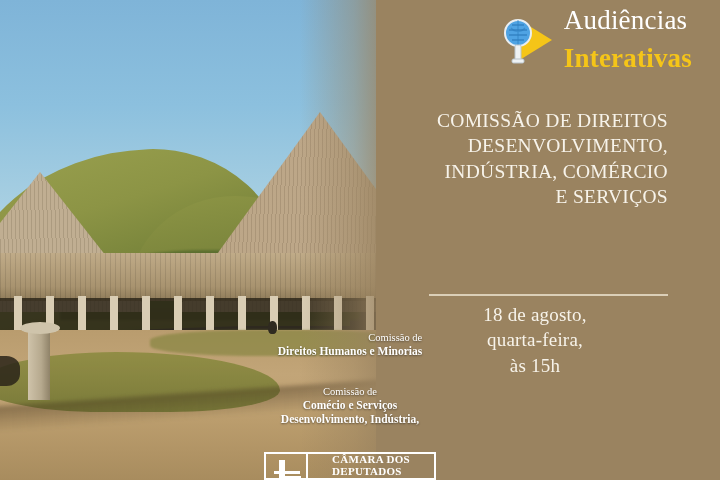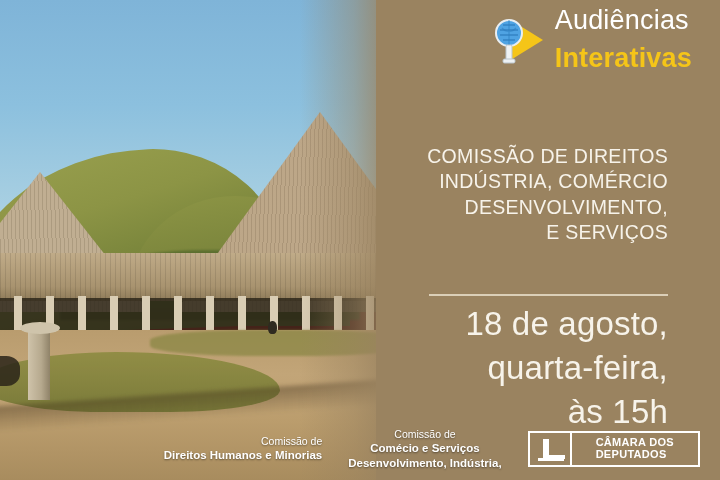--- a/index.html
+++ b/index.html
@@ -1,19 +1,19 @@
 <!DOCTYPE html>
 <html><head>
 <meta charset="utf-8">
 <style>
   html,body{margin:0;padding:0;background:#000;}
   #stage{
     position:relative;width:720px;height:480px;overflow:hidden;
-    background:#b91c1c;
-    font-family:Liberation Sans, sans-serif;
+    background:#404040;
+    font-family:Liberation Serif, serif;
     -webkit-font-smoothing:antialiased;
   }
 
   
   #photo{position:absolute;left:0;top:0;width:400px;height:480px;overflow:hidden;}
   .sky{
     position:absolute;left:0;top:0;width:400px;height:300px;
     background:linear-gradient(180deg,#7fb4d8 0%,#8cc0de 35%,#a9d0e2 70%,#c2dbe2 100%);
   }
   .hill{
@@ -118,40 +118,40 @@
   #logo{position:absolute;right:28px;top:8px;display:flex;align-items:center;gap:6px;}
   .logo-mark{position:relative;width:62px;height:62px;flex:0 0 62px;}
   .logo-words{display:flex;flex-direction:column;line-height:.96;}
   .l-aud{color:#ffffff;font-size:27px;letter-spacing:.2px;font-weight:400;}
   .l-int{color:#f5c518;font-size:27px;letter-spacing:.2px;font-weight:700;margin-top:12px;}
 
   
   #title{
     position:absolute;right:52px;top:108px;width:250px;
     text-align:right;color:#f7f3ea;font-size:19.5px;line-height:1.30;
-    letter-spacing:.3px;font-weight:300;margin-top:36px;
+    letter-spacing:.3px;font-weight:300;
   }
   #subtitle{
     position:absolute;right:52px;top:258px;width:250px;text-align:right;
     color:#e9c33f;font-size:25px;line-height:1.1;font-weight:300;letter-spacing:.2px;
   }
   #divider{
     position:absolute;right:52px;top:294px;width:239px;height:2px;
     background:#ded3bd;opacity:.95;
   }
   #date{
-    position:absolute;right:52px;top:302px;width:250px;text-align:right;
-    color:#f7f3ea;font-size:33px;line-height:1.33;font-weight:300;letter-spacing:.2px;
+    position:absolute;right:60px;top:302px;width:250px;text-align:center;
+    color:#f7f3ea;font-size:19px;line-height:1.33;font-weight:300;letter-spacing:.2px;
   }
 
   
   #footer{
     position:absolute;left:0;bottom:0;width:720px;height:62px;
     display:flex;align-items:center;justify-content:flex-end;gap:26px;
-    padding-right:20px;box-sizing:border-box;
+    padding-right:20px;box-sizing:border-box;flex-direction:column;
   }
   .f-block{
     text-align:right;color:#ffffff;font-size:10.5px;line-height:1.24;
     text-shadow:0 1px 2px rgba(0,0,0,.45);
   }
   .f-top{font-weight:400;}
   .f-bot{font-weight:700;font-size:11.5px;}
   .f-center{text-align:center;}
   #camara{
     display:flex;align-items:stretch;border:2px solid #ffffff;height:36px;box-sizing:border-box;
@@ -211,22 +211,22 @@
       </svg>
     </div>
     <div class="logo-words">
       <span class="l-aud">Audiências</span>
       <span class="l-int">Interativas</span>
     </div>
   </div>
 
   <div id="title">
     <div>COMISSÃO DE DIREITOS</div>
+    <div>DESENVOLVIMENTO,</div>
     <div>INDÚSTRIA, COMÉRCIO</div>
-    <div>DESENVOLVIMENTO,</div>
     <div>E SERVIÇOS</div>
   </div>
 
   <div id="divider"></div>
 
   <div id="date">
     <div>18 de agosto,</div>
     <div>quarta-feira,</div>
     <div>às 15h</div>
   </div>

